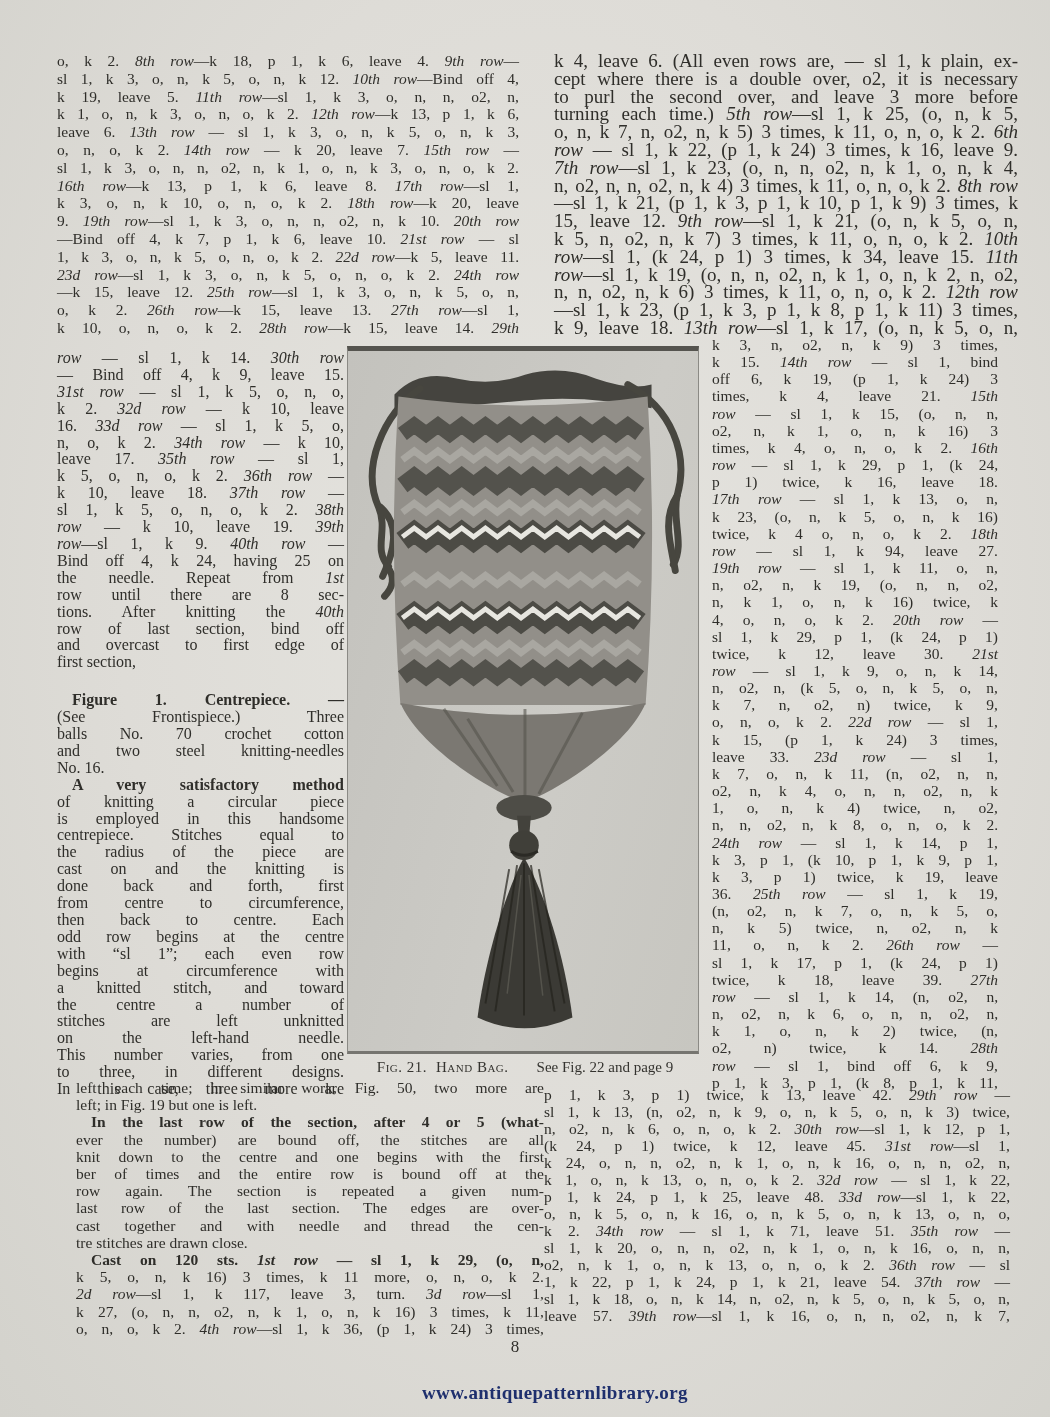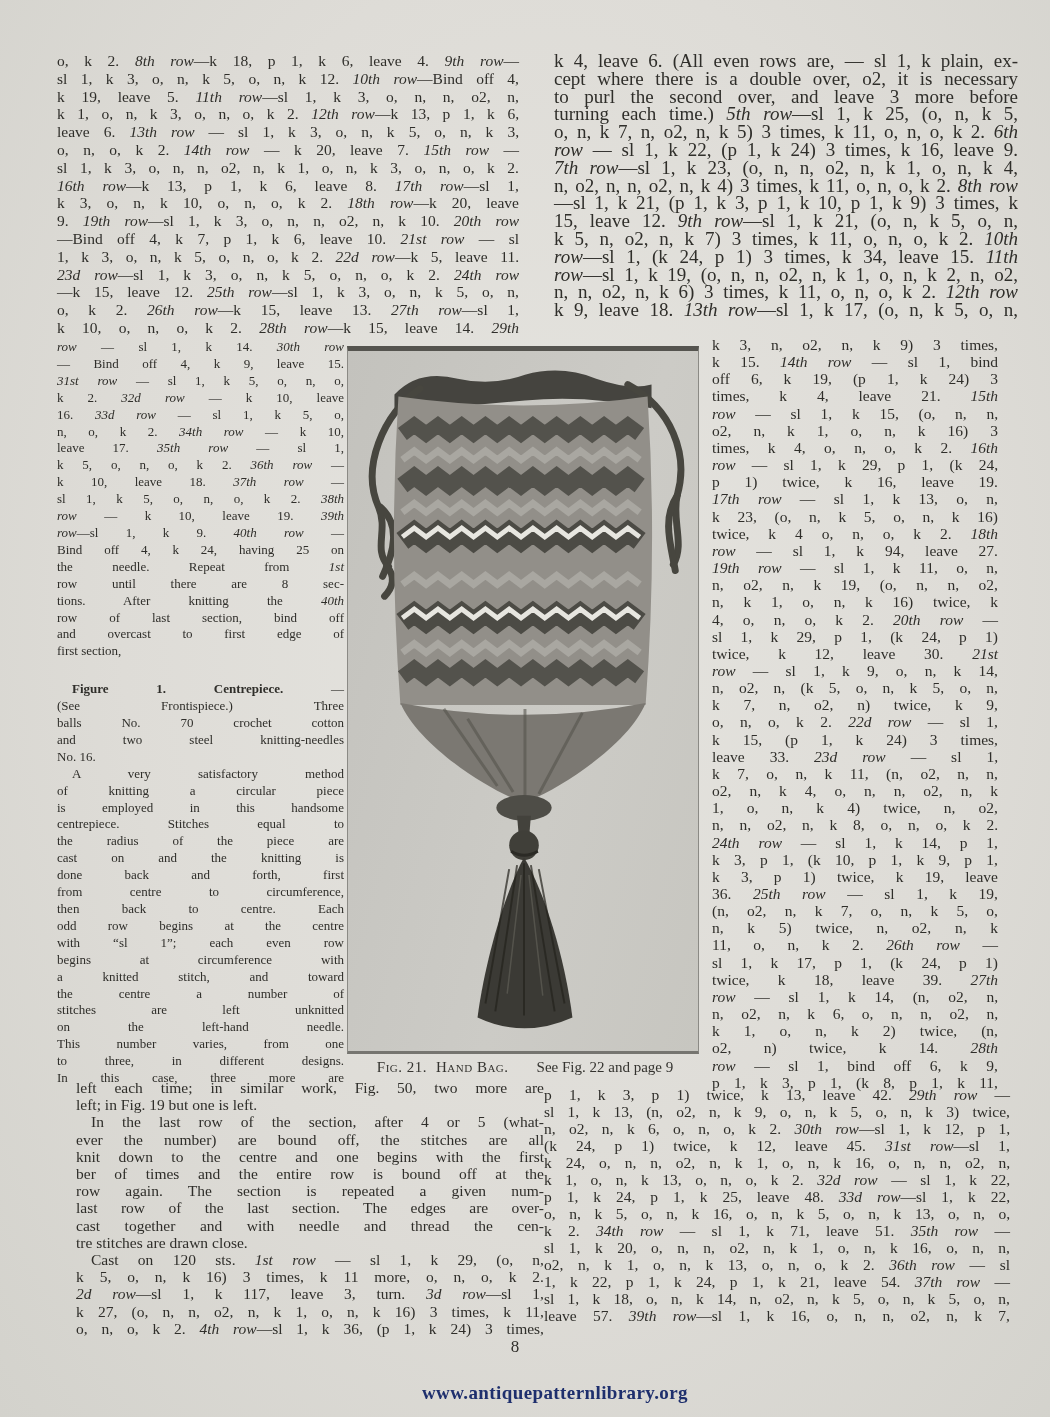--- a/index.html
+++ b/index.html
@@ -1,26 +1,26 @@
 <!DOCTYPE html>
 <html><head>
 <meta charset="utf-8">
 <style>
   html,body{margin:0;padding:0;background:#b9b8b3;}
   .page{position:relative;width:1050px;height:1417px;overflow:hidden;
         background:radial-gradient(ellipse at 50% 42%,#e5e4df 0%,#dedcd7 55%,#d3d2cc 100%);
         font-family:"Liberation Serif",serif;color:#2f2e2a;padding-left:34px;}
   .tb{position:absolute;}
   .tline{text-align:justify;text-align-last:justify;white-space:normal;}
-  .tline.first{text-indent:15px;}
+  .tline.first{text-indent:15px;font-weight:bold;}
   .tline.last{text-align-last:left;}
   .para.gap{margin-top:21px;}
   .tl{left:57px;top:52px;width:462px;font-size:15.5px;line-height:17.8px;}
   .tr{left:554px;top:52px;width:464px;font-size:19px;line-height:17.8px;}
-  .nl{left:57px;top:339px;width:287px;font-size:13px;line-height:16.9px;}
+  .nl{left:57px;top:350px;width:287px;font-size:16px;line-height:16.9px;}
   .nr{left:712px;top:336px;width:286px;font-size:15.5px;line-height:17.15px;}
   .bl{left:57px;top:1079px;width:468px;font-size:15.5px;line-height:17.2px;margin-left:19px;}
   .br{left:528px;top:1086px;width:466px;font-size:15.5px;line-height:17px;margin-left:16px;}
   .photo{position:absolute;left:347px;top:346px;width:352px;height:708px;margin:0;
          background:linear-gradient(105deg,#c3c2bd,#cccbc6 60%,#c7c6c0);
          border:1px solid #8b8a85;border-top:5px solid #55544f;border-bottom:3px solid #767570;
          box-sizing:border-box;}
   .photo svg{display:block;width:100%;height:100%;}
   .caption{position:absolute;left:337px;top:1059px;width:376px;text-align:center;
            font-size:15px;color:#34332f;white-space:nowrap;}
@@ -68,20 +68,21 @@
         <div class="tline">o, n, k 7, n, o2, n, k 5) 3 times, k 11, o, n, o, k 2.  <i>6th</i></div>
         <div class="tline"><i>row</i> — sl 1, k 22, (p 1, k 24) 3 times, k 16, leave 9.</div>
         <div class="tline"><i>7th row</i>—sl 1, k 23, (o, n, n, o2, n, k 1, o, n, k 4,</div>
         <div class="tline">n, o2, n, n, o2, n, k 4) 3 times, k 11, o, n, o, k 2.  <i>8th row</i></div>
         <div class="tline">—sl 1, k 21, (p 1, k 3, p 1, k 10, p 1, k 9) 3 times, k</div>
         <div class="tline">15, leave 12.  <i>9th row</i>—sl 1, k 21, (o, n, k 5, o, n,</div>
         <div class="tline">k 5, n, o2, n, k 7) 3 times, k 11, o, n, o, k 2.  <i>10th</i></div>
         <div class="tline"><i>row</i>—sl 1, (k 24, p 1) 3 times, k 34, leave 15.  <i>11th</i></div>
         <div class="tline"><i>row</i>—sl 1, k 19, (o, n, n, o2, n, k 1, o, n, k 2, n, o2,</div>
         <div class="tline">n, n, o2, n, k 6) 3 times, k 11, o, n, o, k 2.  <i>12th row</i></div>
+        <div class="tline">—sl 1, k 23, (p 1, k 3, p 1, k 8, p 1, k 11) 3 times,</div>
         <div class="tline">k 9, leave 18.  <i>13th row</i>—sl 1, k 17, (o, n, k 5, o, n,</div>
       </div>
     </div>
 
   <div class="tb nl">
       <div class="para">
         <div class="tline"><i>row</i> — sl 1, k 14.  <i>30th row</i></div>
         <div class="tline">— Bind off 4, k 9, leave 15.</div>
         <div class="tline"><i>31st row</i> — sl 1, k 5, o, n, o,</div>
         <div class="tline">k 2.  <i>32d row</i> — k 10, leave</div>
@@ -134,21 +135,21 @@
   <div class="tb nr">
       <div class="para">
         <div class="tline">k 3, n, o2, n, k 9) 3 times,</div>
         <div class="tline">k 15.  <i>14th row</i> — sl 1, bind</div>
         <div class="tline">off 6, k 19, (p 1, k 24) 3</div>
         <div class="tline">times, k 4, leave 21.  <i>15th</i></div>
         <div class="tline"><i>row</i> — sl 1, k 15, (o, n, n,</div>
         <div class="tline">o2, n, k 1, o, n, k 16) 3</div>
         <div class="tline">times, k 4, o, n, o, k 2.  <i>16th</i></div>
         <div class="tline"><i>row</i> — sl 1, k 29, p 1, (k 24,</div>
-        <div class="tline">p 1) twice, k 16, leave 19.</div>
+        <div class="tline">p 1) twice, k 16, leave 18.</div>
         <div class="tline"><i>17th row</i> — sl 1, k 13, o, n,</div>
         <div class="tline">k 23, (o, n, k 5, o, n, k 16)</div>
         <div class="tline">twice, k 4 o, n, o, k 2.  <i>18th</i></div>
         <div class="tline"><i>row</i> — sl 1, k 94, leave 27.</div>
         <div class="tline"><i>19th row</i> — sl 1, k 11, o, n,</div>
         <div class="tline">n, o2, n, k 19, (o, n, n, o2,</div>
         <div class="tline">n, k 1, o, n, k 16) twice, k</div>
         <div class="tline">4, o, n, o, k 2.  <i>20th row</i> —</div>
         <div class="tline">sl 1, k 29, p 1, (k 24, p 1)</div>
         <div class="tline">twice, k 12, leave 30.  <i>21st</i></div>

